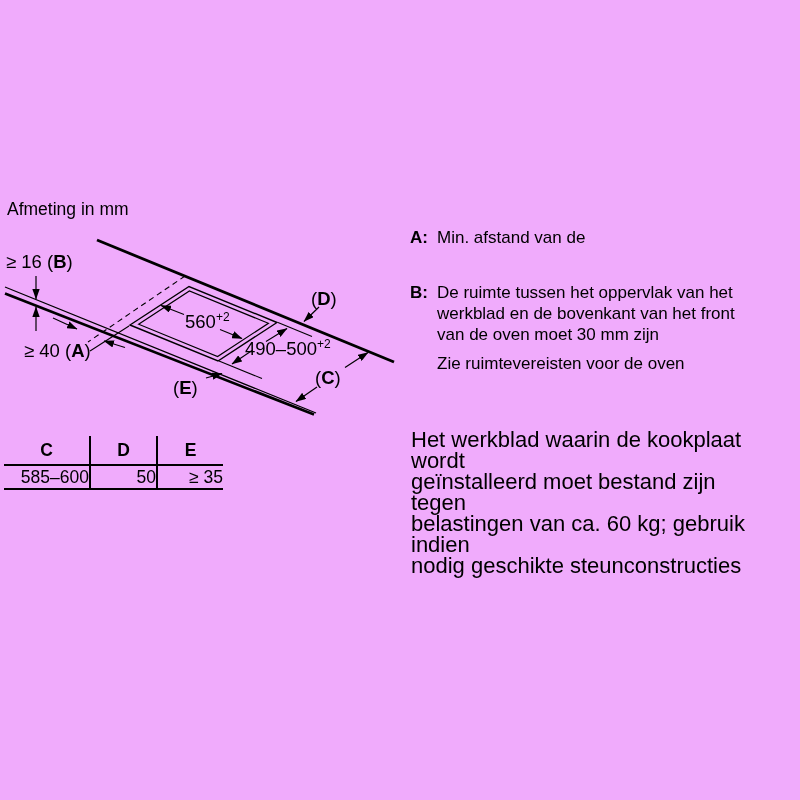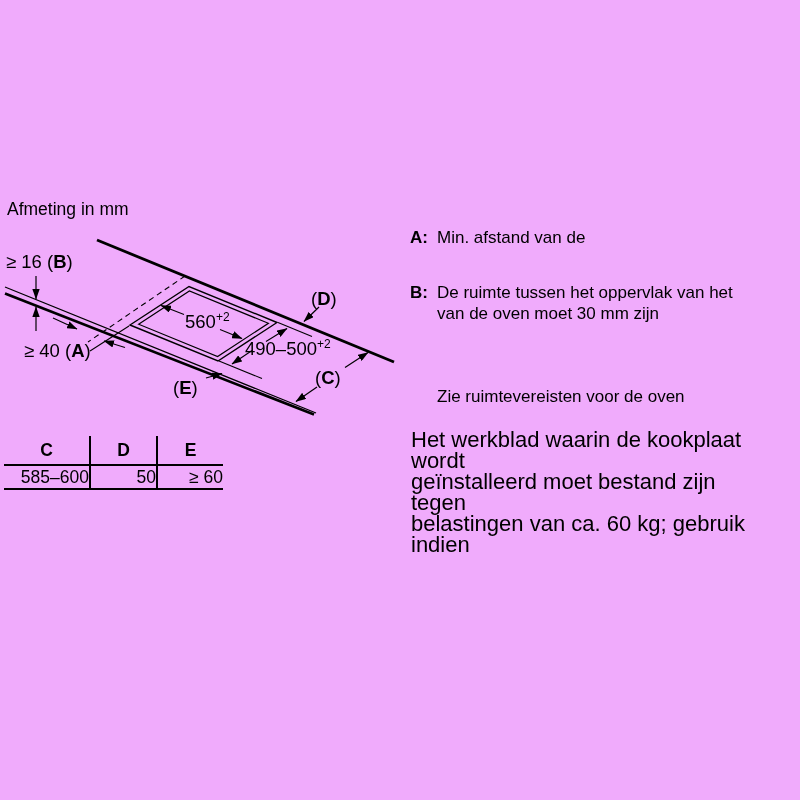--- a/index.html
+++ b/index.html
@@ -22,21 +22,21 @@
   .ctable th{font-weight:bold;height:28px;border-bottom:2px solid #000;padding:0;}
   .ctable td{height:22px;padding:0;}
   .ctable tr.r1 td{border-bottom:2px solid #000;text-align:right;}
   .ctable th.sep,.ctable td.sep{border-left:2px solid #000;}
   .col-c{width:86px;}.col-d{width:67px;}.col-e{width:66px;}
   .notes{position:absolute;left:0;top:0;width:800px;height:800px;pointer-events:none;}
   .def{position:absolute;display:flex;font-size:17px;line-height:21px;}
   .def-label{font-weight:bold;width:27px;flex:0 0 27px;}
   .def-a{left:410px;top:227px;}
   .def-b{left:410px;top:282px;}
-  .see-note{position:absolute;left:437px;top:386px;font-size:17px;line-height:21px;}
+  .see-note{position:absolute;left:437px;top:353px;font-size:17px;line-height:21px;}
   .load-note{position:absolute;left:411px;top:429px;font-size:22px;line-height:21px;width:360px;}
 </style>
 </head>
 <body>
 
 <div class="page">
 
   <div class="title">Afmeting in mm</div>
 
   <svg class="diagram" width="410" height="430" viewBox="0 0 410 430" xmlns="http://www.w3.org/2000/svg">
@@ -90,44 +90,46 @@
       <tr>
         <th>C</th>
         <th class="sep">D</th>
         <th class="sep">E</th>
       </tr>
     </thead>
     <tbody>
       <tr class="r1">
         <td>585–600</td>
         <td class="sep">50</td>
-        <td class="sep">≥ 60</td>
+        <td class="sep">≥ 35</td>
       </tr>
     </tbody>
   </table>
 
   <div class="notes">
 
     <div class="def def-a">
       <span class="def-label">A:</span>
       <div class="def-text">
         <div>Min. afstand van de</div>
       </div>
     </div>
 
     <div class="def def-b">
       <span class="def-label">B:</span>
       <div class="def-text">
         <div>De ruimte tussen het oppervlak van het</div>
+        <div>werkblad en de bovenkant van het front</div>
         <div>van de oven moet 30 mm zijn</div>
       </div>
     </div>
 
     <div class="see-note">Zie ruimtevereisten voor de oven</div>
 
     <div class="load-note">
       <div>Het werkblad waarin de kookplaat wordt</div>
       <div>geïnstalleerd moet bestand zijn tegen</div>
       <div>belastingen van ca. 60 kg; gebruik indien</div>
+      <div>nodig geschikte steunconstructies</div>
     </div>
 
   </div>
 </div>
 
 </body></html>

